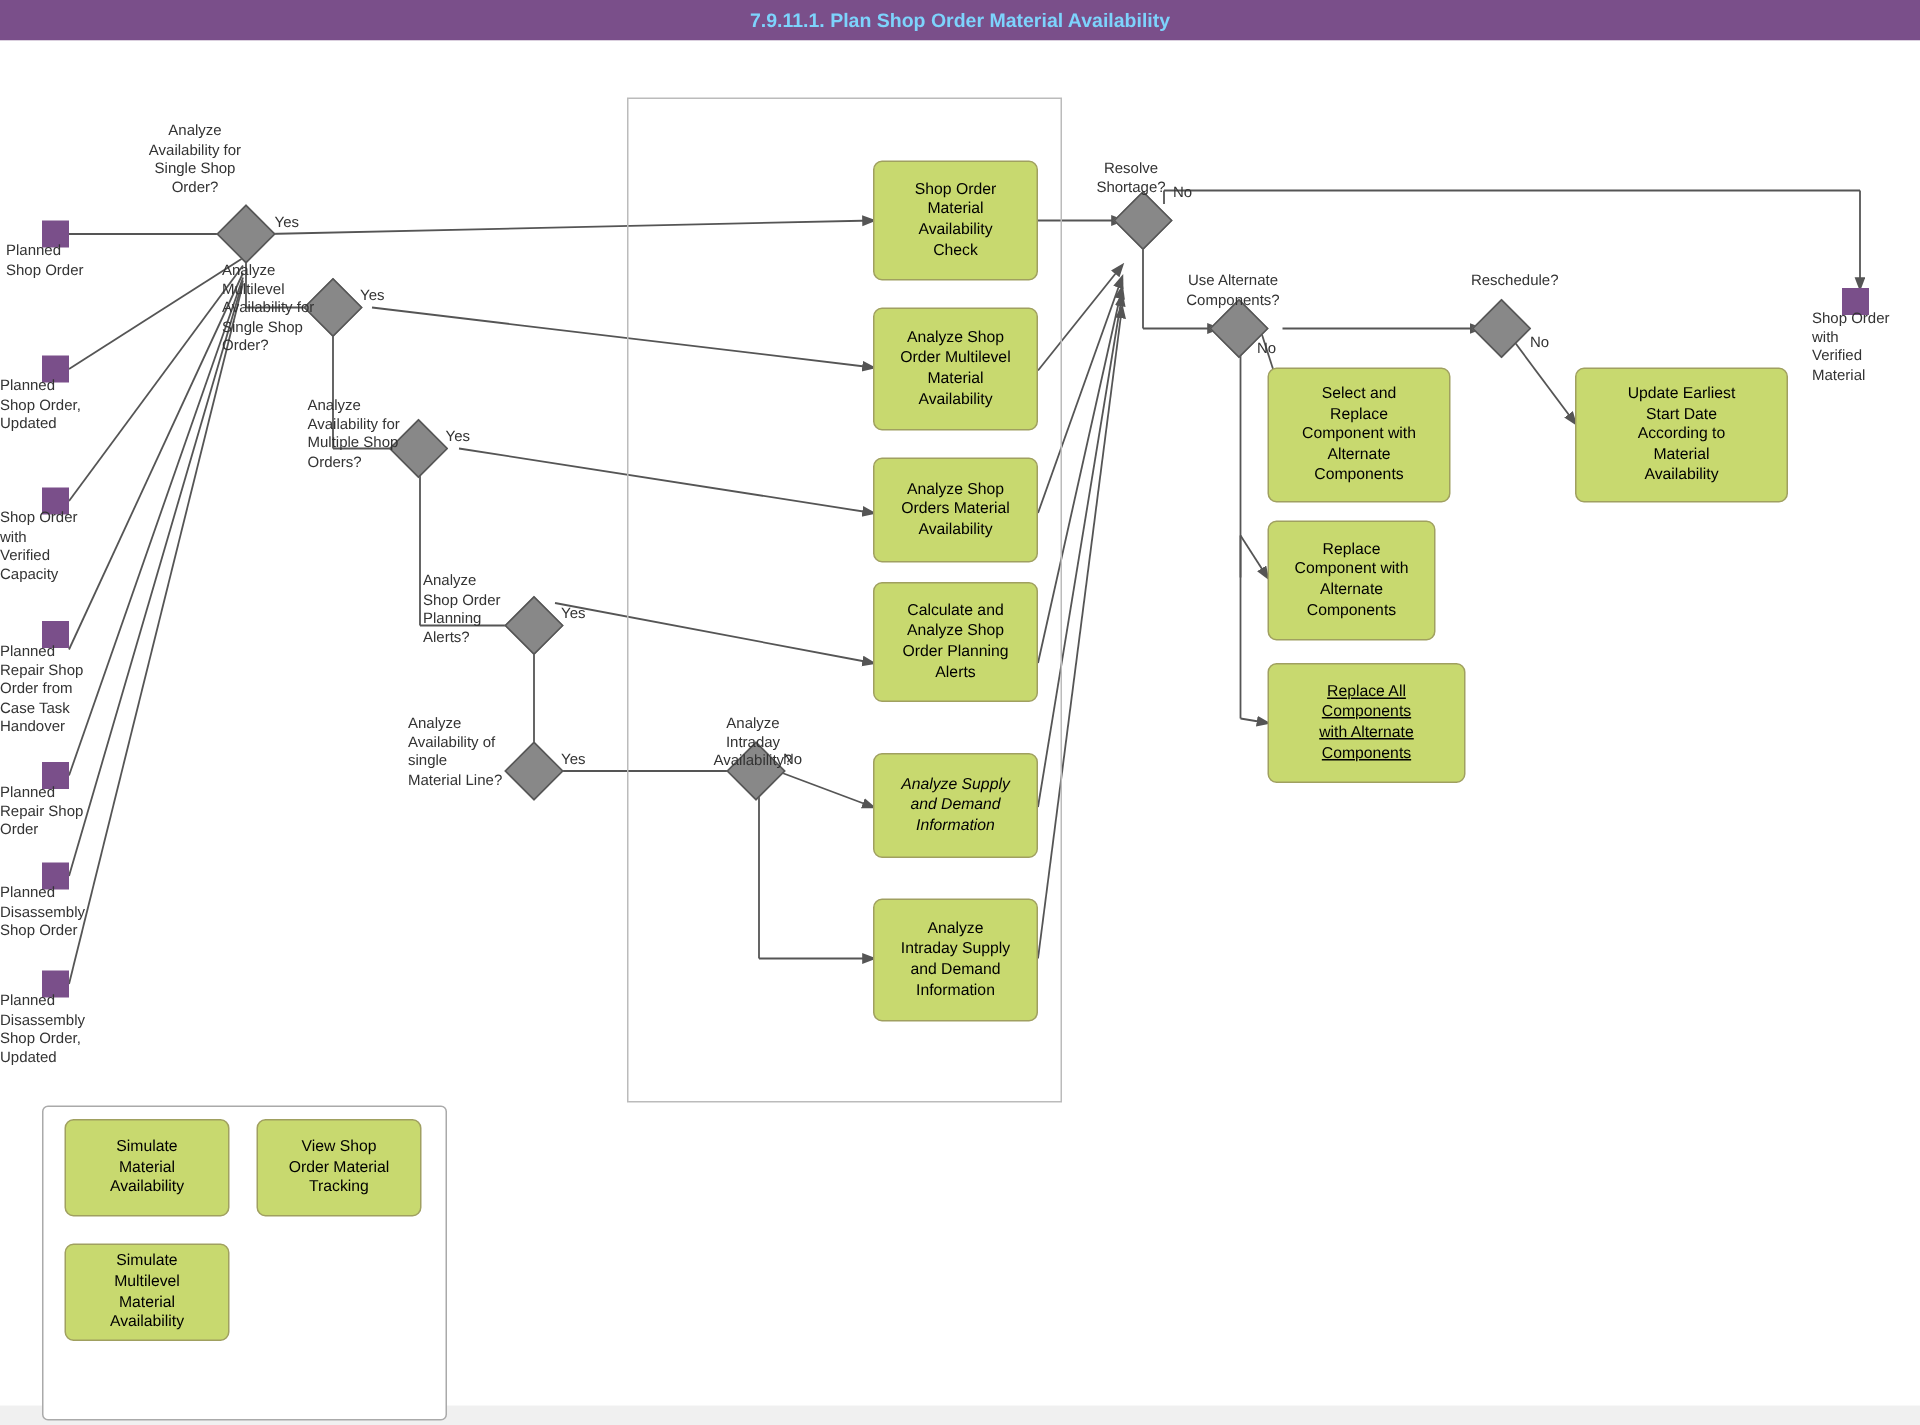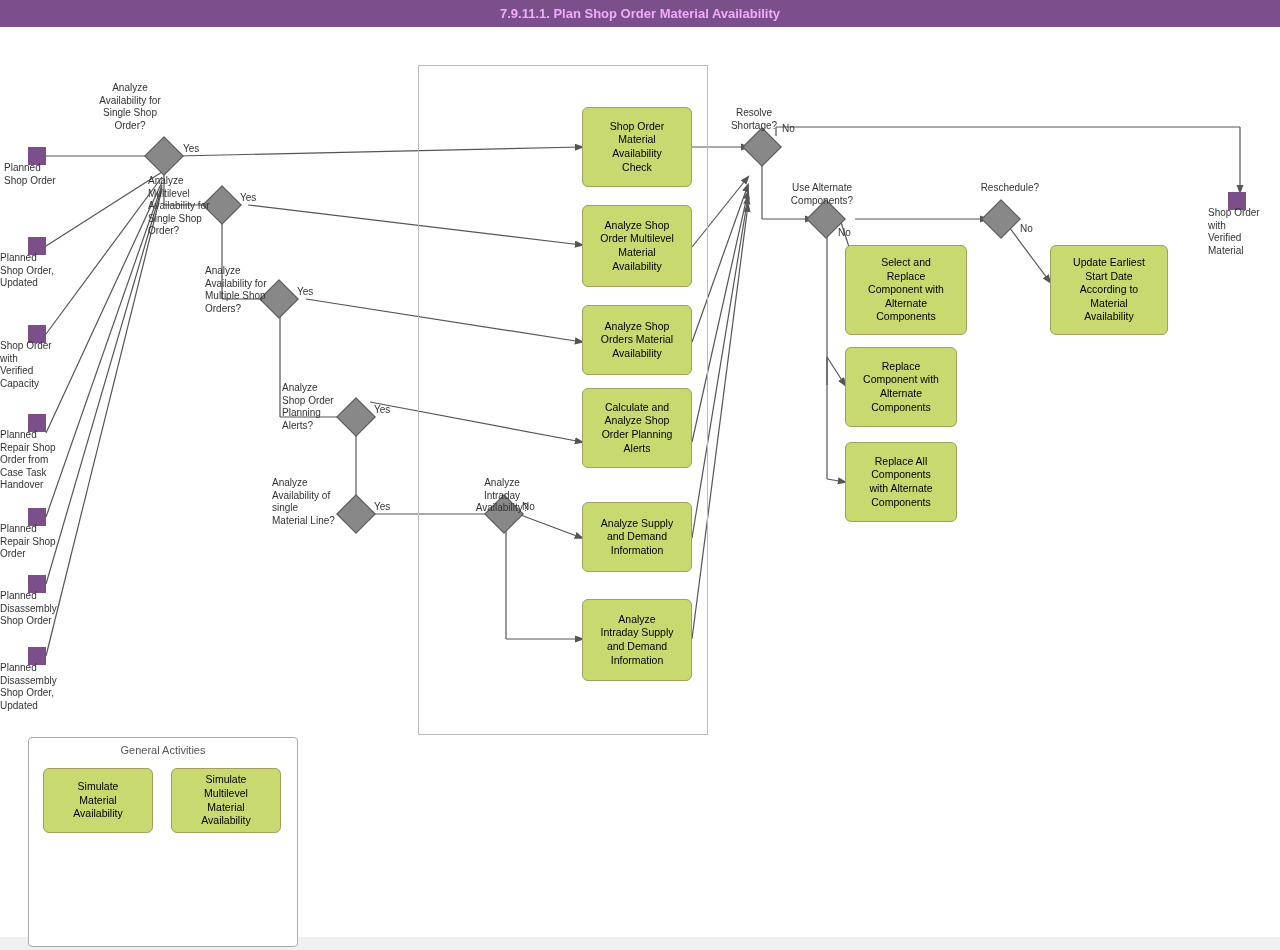--- a/index.html
+++ b/index.html
@@ -6,21 +6,21 @@
     body {
       background: #f0f0f0;
       font-family: Arial, sans-serif;
       font-size: 11px;
       width: 1280px;
       height: 950px;
       overflow: hidden;
     }
     .title-bar {
       background: #7a4f8a;
-      color: #f0abfc;
+      color: #7dd3fc;
       text-align: center;
       padding: 6px;
       font-size: 13px;
       font-weight: bold;
     }
     .diagram-area {
       position: relative;
       width: 1280px;
       height: 910px;
       background: white;
@@ -243,30 +243,30 @@
   <div class="label" style="left:838px; top:200px;">No</div>
 
   <div class="diamond" style="left:987px; top:178px;"></div>
   <div class="label" style="left:967px; top:155px; width:72px; text-align:right;">Reschedule?</div>
   <div class="label" style="left:1020px; top:196px;">No</div>
 
   <div class="activity-box" style="left:582px; top:80px; width:110px; height:80px;">Shop Order<br>Material<br>Availability<br>Check</div>
   <div class="activity-box" style="left:582px; top:178px; width:110px; height:82px;">Analyze Shop<br>Order Multilevel<br>Material<br>Availability</div>
   <div class="activity-box" style="left:582px; top:278px; width:110px; height:70px;">Analyze Shop<br>Orders Material<br>Availability</div>
   <div class="activity-box" style="left:582px; top:361px; width:110px; height:80px;">Calculate and<br>Analyze Shop<br>Order Planning<br>Alerts</div>
-  <div class="activity-box" style="left:582px; top:475px; width:110px; height:70px;">Analyze Supply<br>and Demand<br>Information</div>
+  <div class="activity-box" style="left:582px; top:475px; width:110px; height:70px;font-style:italic;">Analyze Supply<br>and Demand<br>Information</div>
   <div class="activity-box" style="left:582px; top:572px; width:110px; height:82px;">Analyze<br>Intraday Supply<br>and Demand<br>Information</div>
   <div class="activity-box" style="left:845px; top:218px; width:122px; height:90px;">Select and<br>Replace<br>Component with<br>Alternate<br>Components</div>
   <div class="activity-box" style="left:845px; top:320px; width:112px; height:80px;">Replace<br>Component with<br>Alternate<br>Components</div>
-  <div class="activity-box" style="left:845px; top:415px; width:112px; height:80px;">Replace All<br>Components<br>with Alternate<br>Components</div>
-  <div class="activity-box" style="left:1050px; top:218px; width:118px; height:90px;">Update Earliest<br>Start Date<br>According to<br>Material<br>Availability</div>
+  <div class="activity-box" style="left:845px; top:415px; width:132px; height:80px;text-decoration:underline;">Replace All<br>Components<br>with Alternate<br>Components</div>
+  <div class="activity-box" style="left:1050px; top:218px; width:142px; height:90px;">Update Earliest<br>Start Date<br>According to<br>Material<br>Availability</div>
 
   <div class="general-box">
-    <div class="box-title">General Activities</div>
     <div class="general-activities-grid">
       <div class="general-activity-item">Simulate<br>Material<br>Availability</div>
+      <div class="general-activity-item">View Shop<br>Order Material<br>Tracking</div>
       <div class="general-activity-item">Simulate<br>Multilevel<br>Material<br>Availability</div>
     </div>
   </div>
 
   <div style="position:absolute; left:418px; top:38px; width:290px; height:670px; border:1px solid #bbb; pointer-events:none;"></div>
 
 </div>
 
 </body></html>

